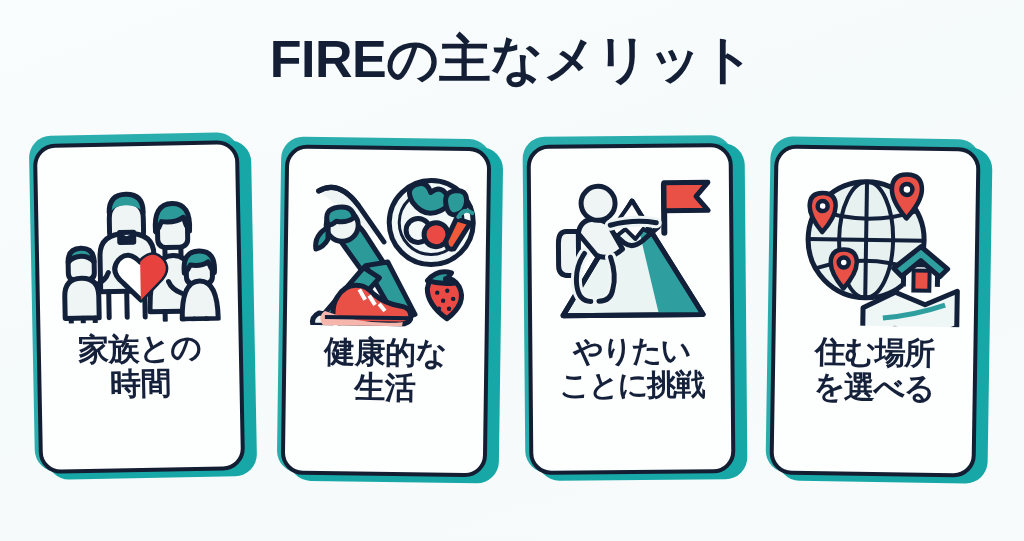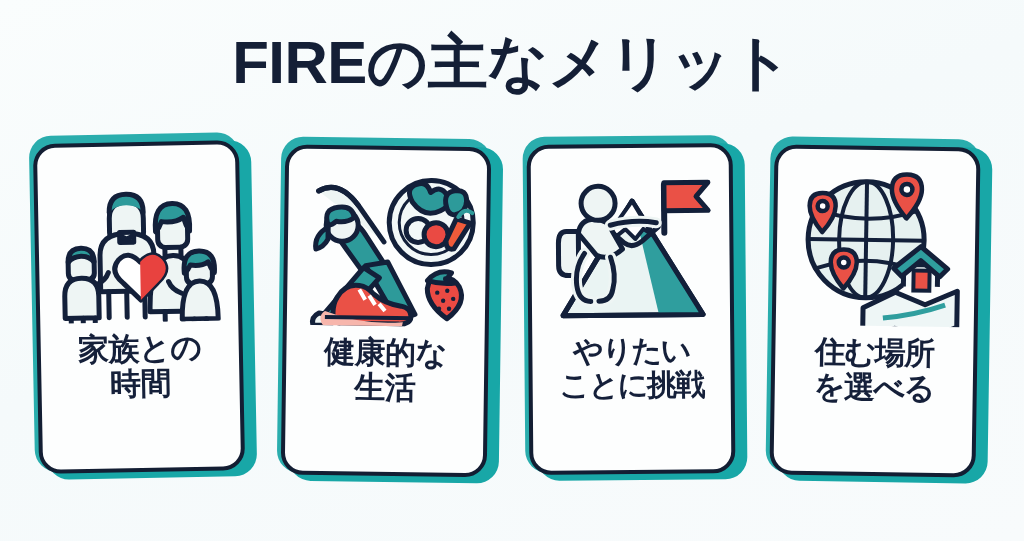--- a/index.html
+++ b/index.html
@@ -22,21 +22,21 @@
     overflow: hidden;
   }
 
   
   #page-title {
     position: absolute;
     top: 32px;
     left: 0;
     width: 1024px;
     text-align: center;
-    font-size: 60px;
+    font-size: 52px;
     line-height: 1.04;
     font-weight: bold;
     color: #141f36;
     letter-spacing: -0.5px;
     white-space: nowrap;
   }
 
   
   #cards {
     position: absolute;

